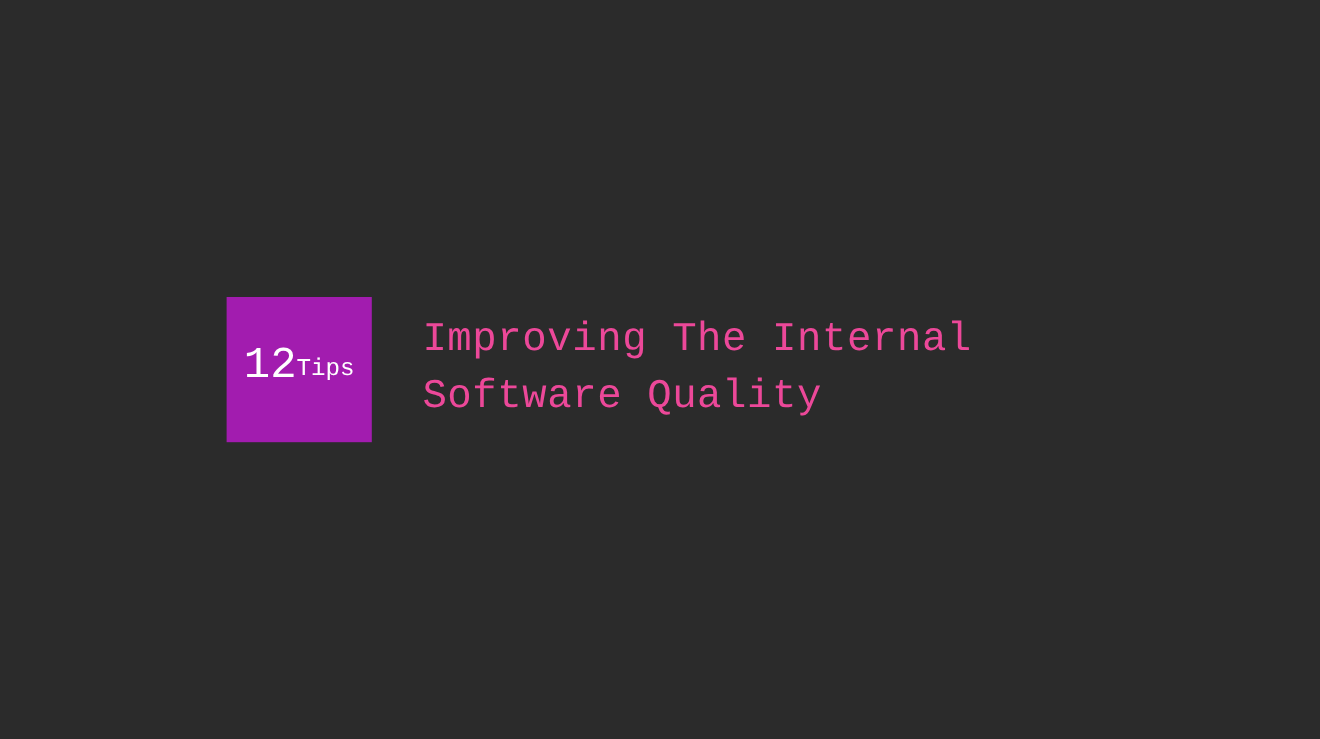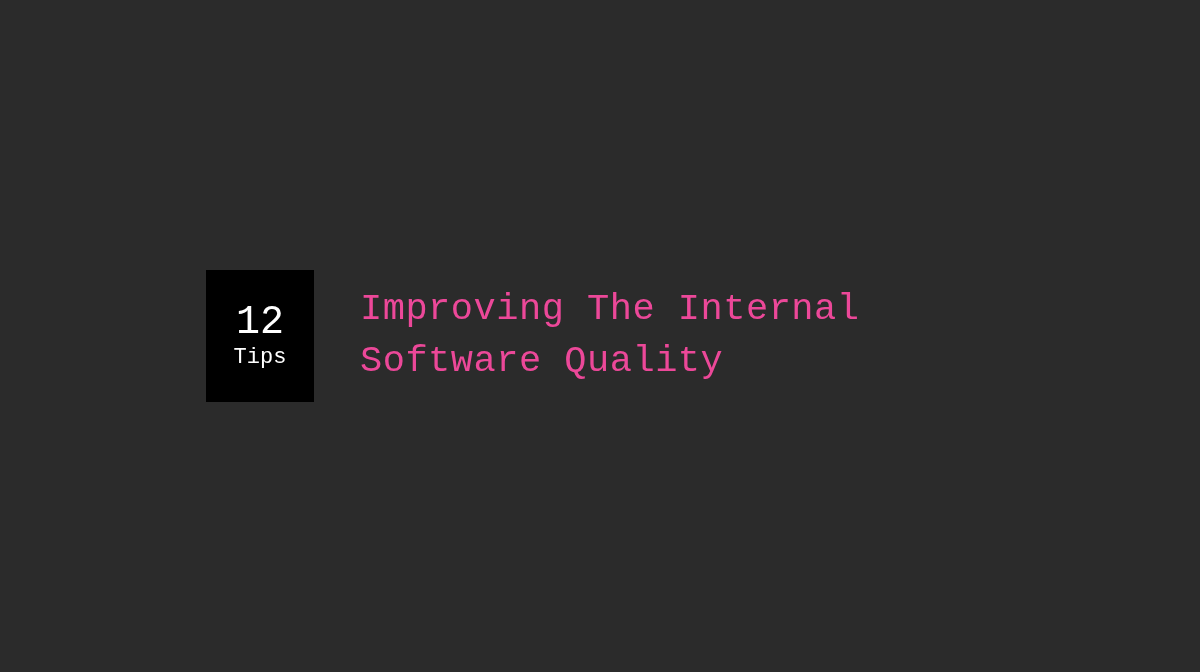--- a/index.html
+++ b/index.html
@@ -17,25 +17,25 @@
       padding-left: 206px;
       font-family: 'Courier New', Courier, monospace;
       overflow: hidden;
     }
     .content-row {
       display: flex;
       align-items: center;
       gap: 46px;
     }
     .badge {
-      background-color: #000000;
-      width: 108px;
+      background-color: #a21caf;
+      width: 132px;
       height: 132px;
       display: flex;
-      flex-direction: column;
+      flex-direction: row;
       align-items: center;
       justify-content: center;
       color: #ffffff;
     }
     .badge-number {
       font-size: 40px;
       font-weight: 400;
       line-height: 1;
       margin-bottom: 4px;
     }

